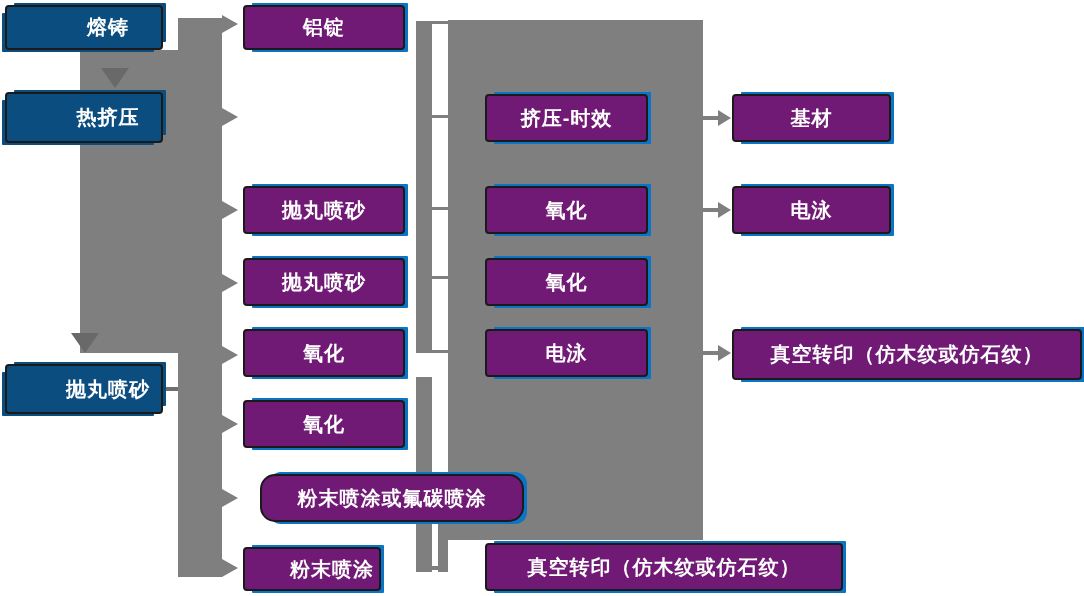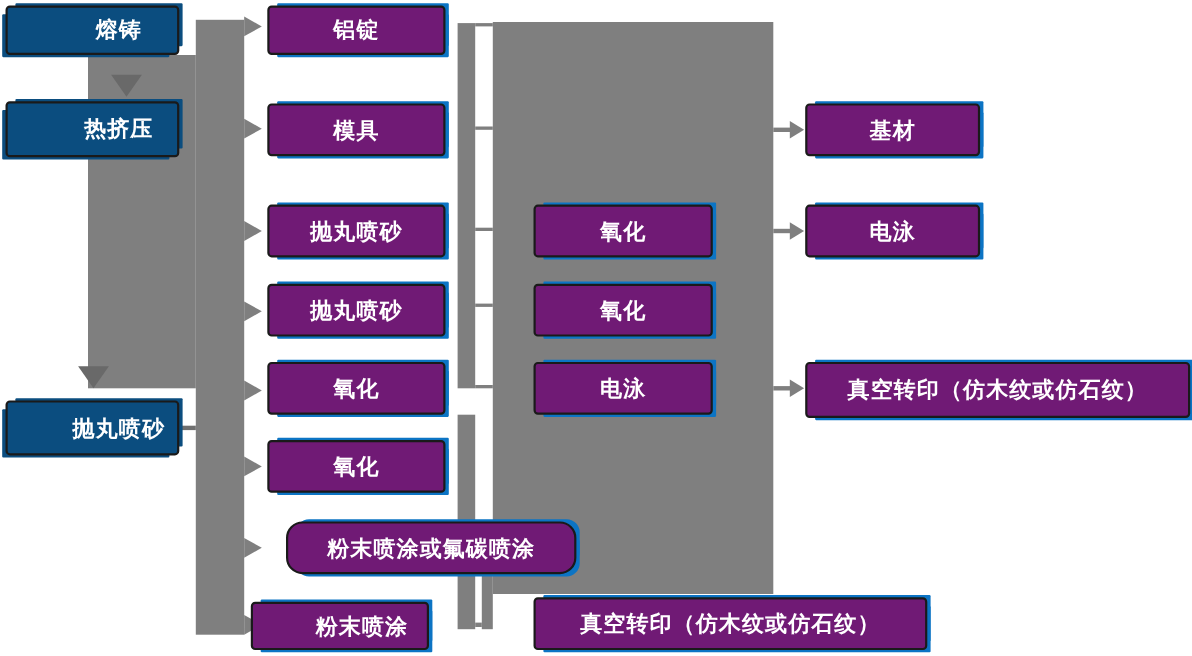--- a/index.html
+++ b/index.html
@@ -93,28 +93,28 @@
   <div class="gray" style="left:703px; top:208px; width:16px; height:4px;"></div>
   <div class="arr-r-sm" style="left:718px; top:202px;"></div>
   <div class="gray" style="left:703px; top:351px; width:16px; height:4px;"></div>
   <div class="arr-r-sm" style="left:718px; top:345px;"></div>
 
   <div class="node lvl1" style="left:5px; top:5px; width:158px; height:45px;">熔铸</div>
   <div class="node lvl1" style="left:5px; top:92px; width:158px; height:51px;font-family:Liberation Mono, monospace;">热挤压</div>
   <div class="node lvl1" style="left:5px; top:364px; width:158px; height:50px;">抛丸喷砂</div>
 
   <div class="node lvl2" style="left:243px; top:5px; width:162px; height:45px;">铝锭</div>
-  <div class="node lvl2" style="left:243px; top:94px; width:162px; height:48px;">模具</div>
   <div class="node lvl2" style="left:243px; top:186px; width:162px; height:48px;">抛丸喷砂</div>
   <div class="node lvl2" style="left:243px; top:258px; width:162px; height:48px;">抛丸喷砂</div>
   <div class="node lvl2" style="left:243px; top:329px; width:162px; height:48px;">氧化</div>
   <div class="node lvl2" style="left:243px; top:400px; width:162px; height:48px;">氧化</div>
   <div class="node lvl2" style="left:260px; top:474px; width:264px; height:48px;border-radius:15px;">粉末喷涂或氟碳喷涂</div>
-  <div class="node lvl2" style="left:228px; top:547px; width:162px; height:44px;padding-left:40px;">粉末喷涂</div>
+  <div class="node lvl2" style="left:243px; top:547px; width:138px; height:44px;padding-left:40px;">粉末喷涂</div>
 
+  <div class="node lvl2" style="left:485px; top:94px; width:163px; height:48px;">挤压-时效</div>
   <div class="node lvl2" style="left:485px; top:186px; width:163px; height:48px;">氧化</div>
   <div class="node lvl2" style="left:485px; top:258px; width:163px; height:48px;">氧化</div>
   <div class="node lvl2" style="left:485px; top:329px; width:163px; height:48px;">电泳</div>
   <div class="node lvl2" style="left:485px; top:543px; width:358px; height:48px;">真空转印（仿木纹或仿石纹）</div>
 
   <div class="node lvl2" style="left:732px; top:94px; width:159px; height:48px;">基材</div>
   <div class="node lvl2" style="left:732px; top:186px; width:159px; height:48px;">电泳</div>
   <div class="node lvl2" style="left:732px; top:329px; width:350px; height:51px;">真空转印（仿木纹或仿石纹）</div>
 
 </div>

